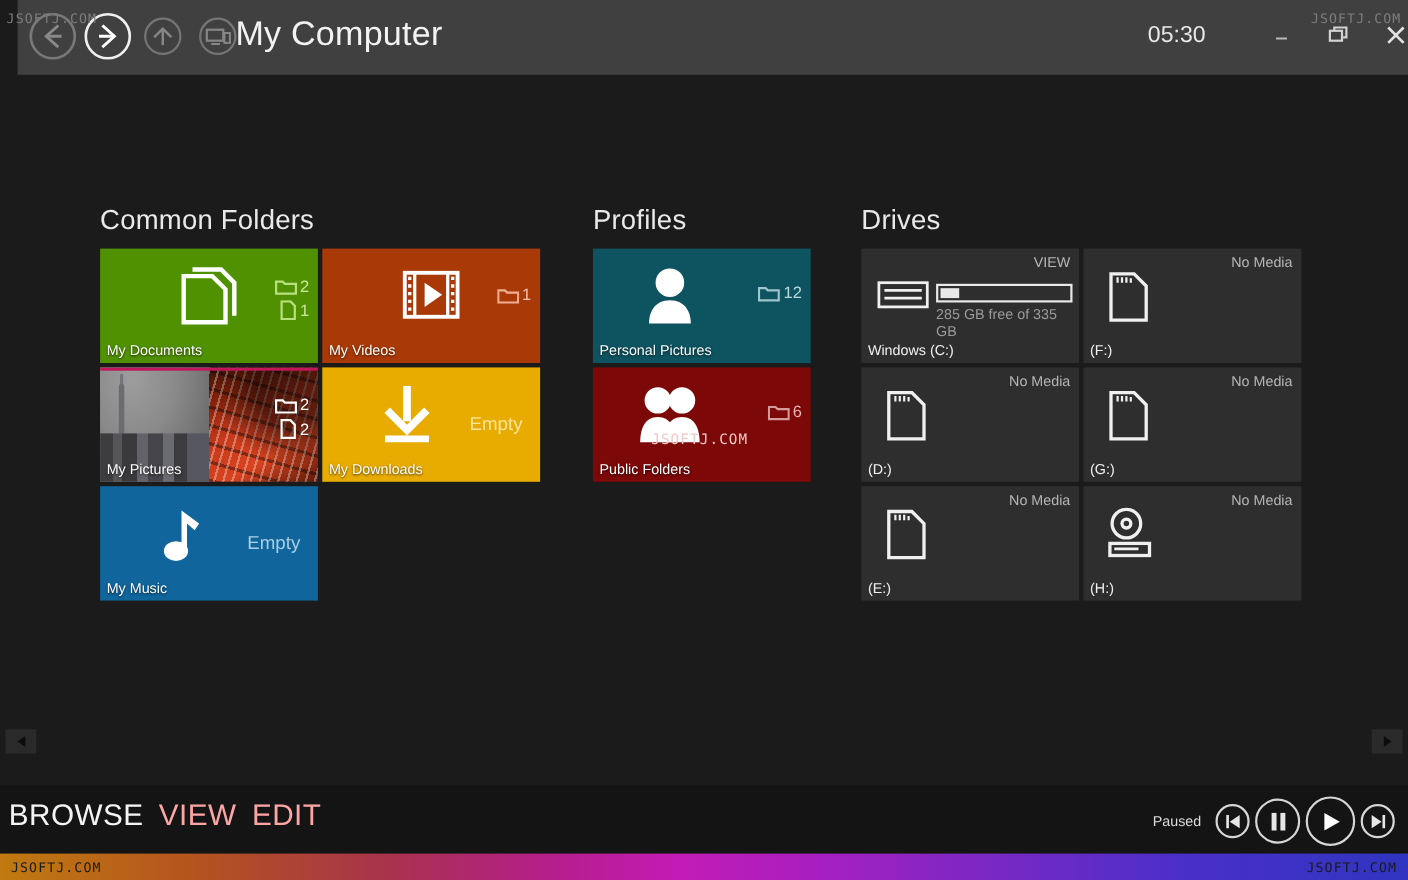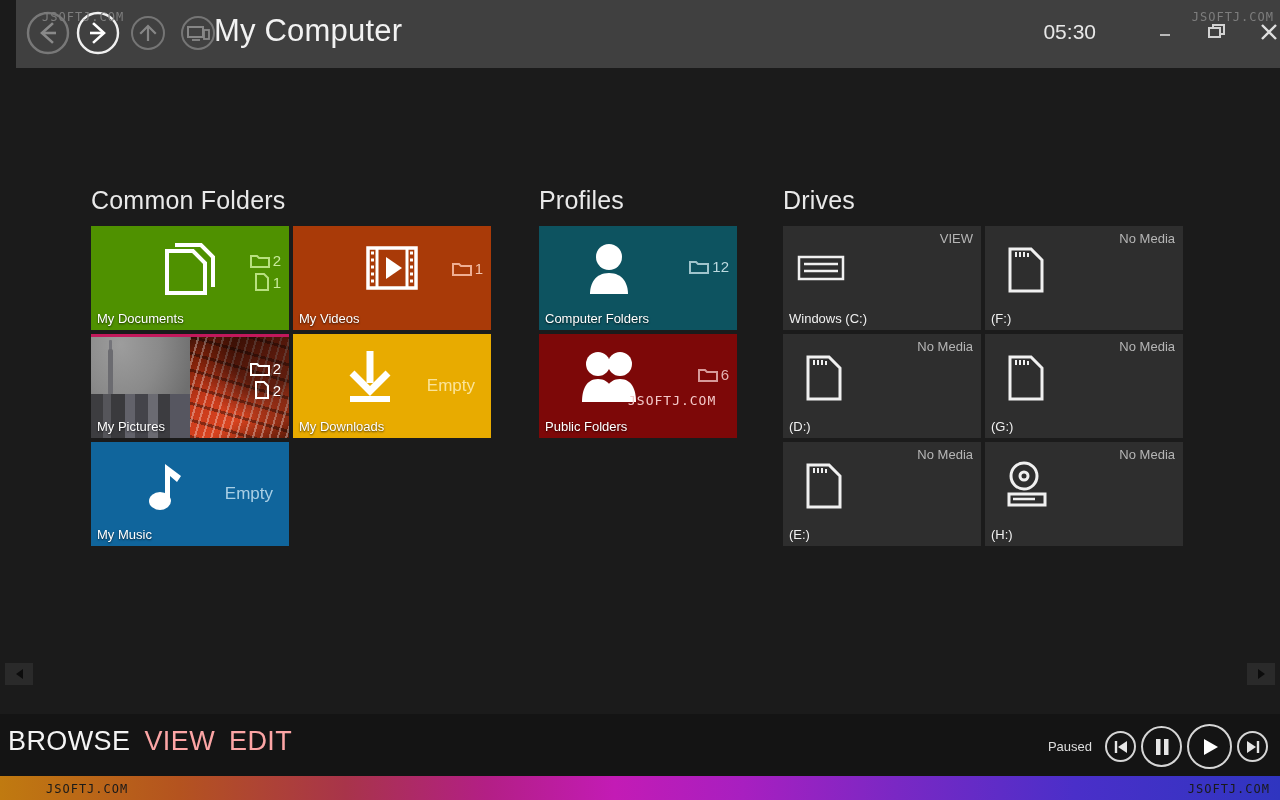--- a/index.html
+++ b/index.html
@@ -164,21 +164,21 @@
 
   .gradstrip {
     position: absolute; left: 0; bottom: 0; width: 1280px; height: 24px;
     background: linear-gradient(90deg, #c07a10 0%, #b4531f 14%, #a8344a 27%,
       #b31f85 38%, #c31bb5 48%, #a81fc0 58%, #7a28c4 70%, #4a2fc9 84%, #2f35c0 100%);
   }
 
   
   .wm {
     position: absolute; font-family: "DejaVu Sans Mono", monospace;
-    font-size: 12px; letter-spacing: 1px; pointer-events: none; margin-left: 36px;
+    font-size: 12px; letter-spacing: 1px; pointer-events: none;
   }
   .wm.tl { left: 6px; top: 10px; color: #7d7d7d; }
   .wm.tr { right: 6px; top: 10px; color: #7d7d7d; }
   .wm.mid { left: 592px; top: 393px; color: #f3c8c8; font-size: 13px; }
   .wm.bl { left: 10px; bottom: 4px; color: #1a1a1a; }
   .wm.br { right: 10px; bottom: 4px; color: #1a1a1a; }
 </style>
 </head>
 <body>
 
@@ -349,21 +349,21 @@
           </svg>
         </div>
         <div class="counts" style="top:32px">
           <div class="cnt">
             <svg width="20" height="16" viewBox="0 0 20 16">
               <path d="M1 14 V3 H7 L9 5 H19 V14 Z" fill="none" stroke="#9fc4cc" stroke-width="2"></path>
             </svg>
             <span style="color:#bcd9df">12</span>
           </div>
         </div>
-        <div class="tlabel">Computer Folders</div>
+        <div class="tlabel">Personal Pictures</div>
       </div>
 
       <div class="tile" style="background:#7d0808">
         <div class="bigicon" style="right:58px">
           <svg width="62" height="56" viewBox="0 0 62 56">
             <circle cx="20" cy="16" r="12" fill="#fff"></circle>
             <path d="M20 31 C8 31 4 42 4 54 H36 C36 42 32 31 20 31 Z" fill="#fff"></path>
             <circle cx="42" cy="16" r="12" fill="#fff"></circle>
             <path d="M42 31 C30 31 26 42 26 54 H58 C58 42 54 31 42 31 Z" fill="#fff"></path>
           </svg>
@@ -386,20 +386,26 @@
     <div class="group-title">Drives</div>
     <div class="tilegrid">
 
       <div class="tile drive">
         <div class="fs">VIEW</div>
         <div class="dicon">
           <svg width="48" height="32" viewBox="0 0 48 32">
             <rect x="2" y="5" width="44" height="22" fill="none" stroke="#f0f0f0" stroke-width="2.5"></rect>
             <path d="M7 12 H41 M7 19 H41" stroke="#f0f0f0" stroke-width="2.5"></path>
           </svg>
+        </div>
+        <div class="bar-wrap">
+          <div class="bar">
+            <i id="c-usage" style="width: 15%;"></i>
+          </div>
+          <div class="bar-txt">285 GB free of 335 GB</div>
         </div>
         <div class="tlabel">Windows (C:)</div>
       </div>
 
       <div class="tile drive">
         <div class="fs">No Media</div>
         <div class="cicon">
           <svg width="38" height="48" viewBox="0 0 38 48">
             <path d="M3 3 H24 L35 14 V45 H3 Z" fill="none" stroke="#f0f0f0" stroke-width="3"></path>
             <path d="M9 6 v5 M13 6 v5 M17 6 v5 M21 7 v4" stroke="#f0f0f0" stroke-width="2"></path>

